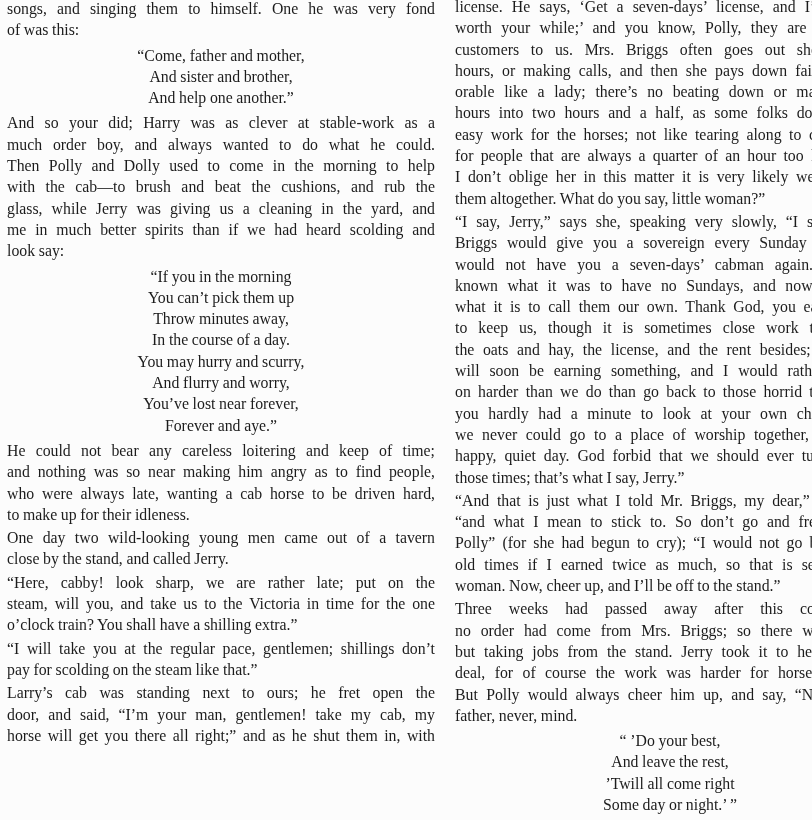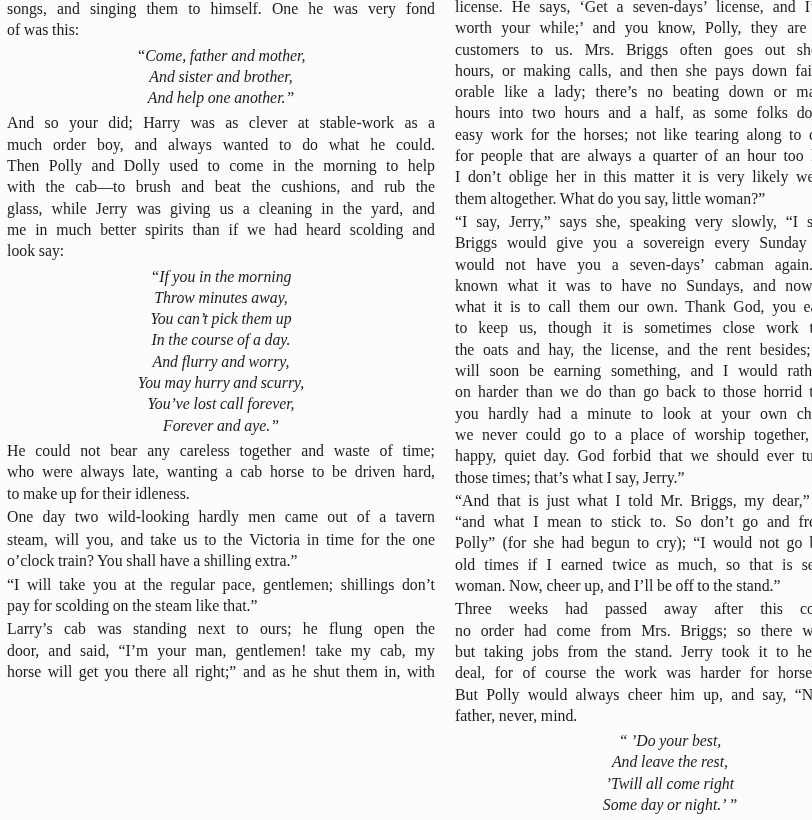--- a/index.html
+++ b/index.html
@@ -49,21 +49,20 @@
     text-align: justify;
     text-align-last: justify;
     word-spacing: -0.3px;
   }
   .line.flush-last {
     text-align-last: left;
   }
   .verse .line {
     text-align: center;
     text-align-last: center;
-    font-style: italic;
   }
 </style>
 </head>
 <body>
 
 <div class="page">
   <div class="col" id="col-left">
       <div class="para">
         <div class="line">songs, and singing them to himself. One he was very fond</div>
         <div class="line flush-last">of was this:</div>
@@ -77,46 +76,49 @@
         <div class="line">And so your did; Harry was as clever at stable-work as a</div>
         <div class="line">much order boy, and always wanted to do what he could.</div>
         <div class="line">Then Polly and Dolly used to come in the morning to help</div>
         <div class="line">with the cab—to brush and beat the cushions, and rub the</div>
         <div class="line">glass, while Jerry was giving us a cleaning in the yard, and</div>
         <div class="line">me in much better spirits than if we had heard scolding and</div>
         <div class="line flush-last">look say:</div>
       </div>
       <div class="verse">
         <div class="line">“If you in the morning</div>
+        <div class="line">You can’t pick them up</div>
         <div class="line">Throw minutes away,</div>
-        <div class="line">You can’t pick them up</div>
         <div class="line">In the course of a day.</div>
+        <div class="line">You may hurry and scurry,</div>
         <div class="line">And flurry and worry,</div>
-        <div class="line">You may hurry and scurry,</div>
-        <div class="line">You’ve lost call forever,</div>
+        <div class="line">You’ve lost near forever,</div>
         <div class="line">Forever and aye.”</div>
       </div>
       <div class="para">
-        <div class="line">He could not bear any careless together and waste of time;</div>
+        <div class="line">He could not bear any careless loitering and keep of time;</div>
+        <div class="line">and nothing was so near making him angry as to find people,</div>
         <div class="line">who were always late, wanting a cab horse to be driven hard,</div>
         <div class="line flush-last">to make up for their idleness.</div>
       </div>
       <div class="para">
-        <div class="line">One day two wild-looking hardly men came out of a tavern</div>
+        <div class="line">One day two wild-looking young men came out of a tavern</div>
+        <div class="line flush-last">close by the stand, and called Jerry.</div>
       </div>
       <div class="para">
+        <div class="line">“Here, cabby! look sharp, we are rather late; put on the</div>
         <div class="line">steam, will you, and take us to the Victoria in time for the one</div>
         <div class="line flush-last">o’clock train? You shall have a shilling extra.”</div>
       </div>
       <div class="para">
         <div class="line">“I will take you at the regular pace, gentlemen; shillings don’t</div>
         <div class="line flush-last">pay for scolding on the steam like that.”</div>
       </div>
       <div class="para">
-        <div class="line">Larry’s cab was standing next to ours; he flung open the</div>
+        <div class="line">Larry’s cab was standing next to ours; he fret open the</div>
         <div class="line">door, and said, “I’m your man, gentlemen! take my cab, my</div>
         <div class="line">horse will get you there all right;” and as he shut them in, with</div>
       </div>
     </div>
   <div class="col" id="col-right">
       <div class="para">
         <div class="line">license. He says, ‘Get a seven-days’ license, and I’ll make it</div>
         <div class="line">worth your while;’ and you know, Polly, they are very good</div>
         <div class="line">customers to us. Mrs. Briggs often goes out shopping for</div>
         <div class="line">hours, or making calls, and then she pays down fair and hon-</div>

